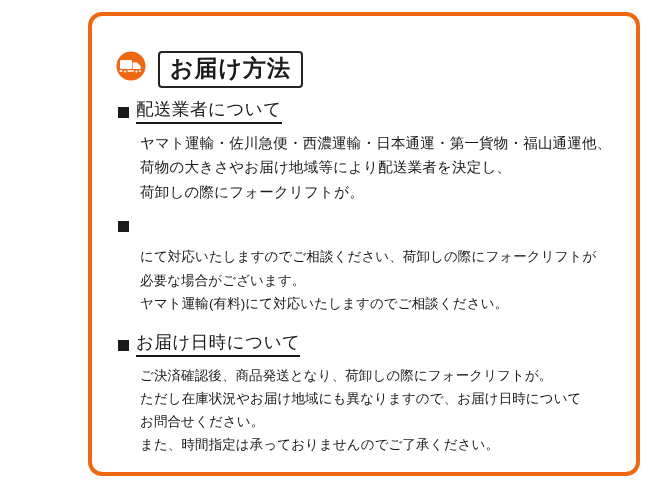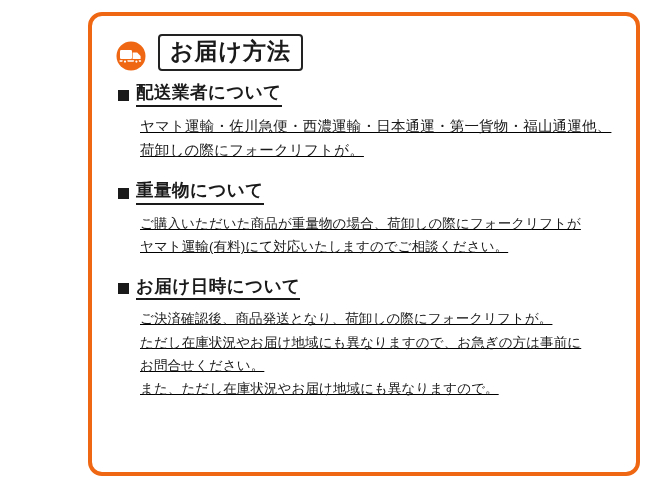--- a/index.html
+++ b/index.html
@@ -28,23 +28,23 @@
     height: 464px;
     border: 4px solid #ef6712;
     border-radius: 14px;
     background: #ffffff;
     box-sizing: border-box;
     padding: 16px 22px 12px 22px;
   }
   
   .header {
     display: flex;
-    align-items: flex-end;
+    align-items: flex-start;
     gap: 10px;
-    margin: 2px 0 10px 0;
+    margin: 19px 0 10px 0;
   }
   .truck-icon {
     width: 34px;
     height: 30px;
     flex: 0 0 auto;
     display: block;
   }
   .title-box {
     border: 2px solid #222222;
     border-radius: 4px;
@@ -74,31 +74,30 @@
   }
   .bullet-square {
     width: 11px;
     height: 11px;
     background: #1a1a1a;
     flex: 0 0 auto;
     margin-bottom: 6px;
   }
   .section-title {
     font-size: 17.5px;
-    font-weight: bold;
+    font-weight: normal;
     color: #1a1a1a;
     letter-spacing: 0.5px;
     border-bottom: 2px solid #1a1a1a;
     padding-bottom: 1px;
     line-height: 1.3;
     white-space: nowrap;
   }
   .section-body {
     margin-left: 26px;
-    text-decoration: underline;
   }
   .body-line {
     font-size: 14.5px;
     color: #1a1a1a;
     line-height: 1.72;
     letter-spacing: 0.2px;
     white-space: nowrap;
   }
   .body-line.small {
     font-size: 13.5px;
@@ -133,42 +132,43 @@
       </div>
     </div>
 
     <div class="section">
       <div class="section-head">
         <span class="bullet-square"></span>
         <span class="section-title">配送業者について</span>
       </div>
       <div class="section-body">
         <div class="body-line">ヤマト運輸・佐川急便・西濃運輸・日本通運・第一貨物・福山通運他、</div>
+        <div class="body-line">荷物の大きさやお届け地域等により配送業者を決定し、</div>
         <div class="body-line">荷卸しの際にフォークリフトが。</div>
       </div>
     </div>
 
     <div class="section">
       <div class="section-head">
         <span class="bullet-square"></span>
-        <span class="section-title">重量物について</span>
       </div>
       <div class="section-body">
-        <div class="body-line small">ご購入いただいた商品が重量物の場合、荷卸しの際にフォークリフトが</div>
+        <div class="body-line small">にて対応いたしますのでご相談ください、荷卸しの際にフォークリフトが</div>
+        <div class="body-line small">必要な場合がございます。</div>
         <div class="body-line small">ヤマト運輸(有料)にて対応いたしますのでご相談ください。</div>
       </div>
     </div>
 
     <div class="section">
       <div class="section-head">
         <span class="bullet-square"></span>
         <span class="section-title">お届け日時について</span>
       </div>
       <div class="section-body">
         <div class="body-line small">ご決済確認後、商品発送となり、荷卸しの際にフォークリフトが。</div>
-        <div class="body-line small">ただし在庫状況やお届け地域にも異なりますので、お急ぎの方は事前に</div>
+        <div class="body-line small">ただし在庫状況やお届け地域にも異なりますので、お届け日時について</div>
         <div class="body-line small">お問合せください。</div>
-        <div class="body-line small">また、ただし在庫状況やお届け地域にも異なりますので。</div>
+        <div class="body-line small">また、時間指定は承っておりませんのでご了承ください。</div>
       </div>
     </div>
 
   </div>
 </div>
 
 </body></html>

